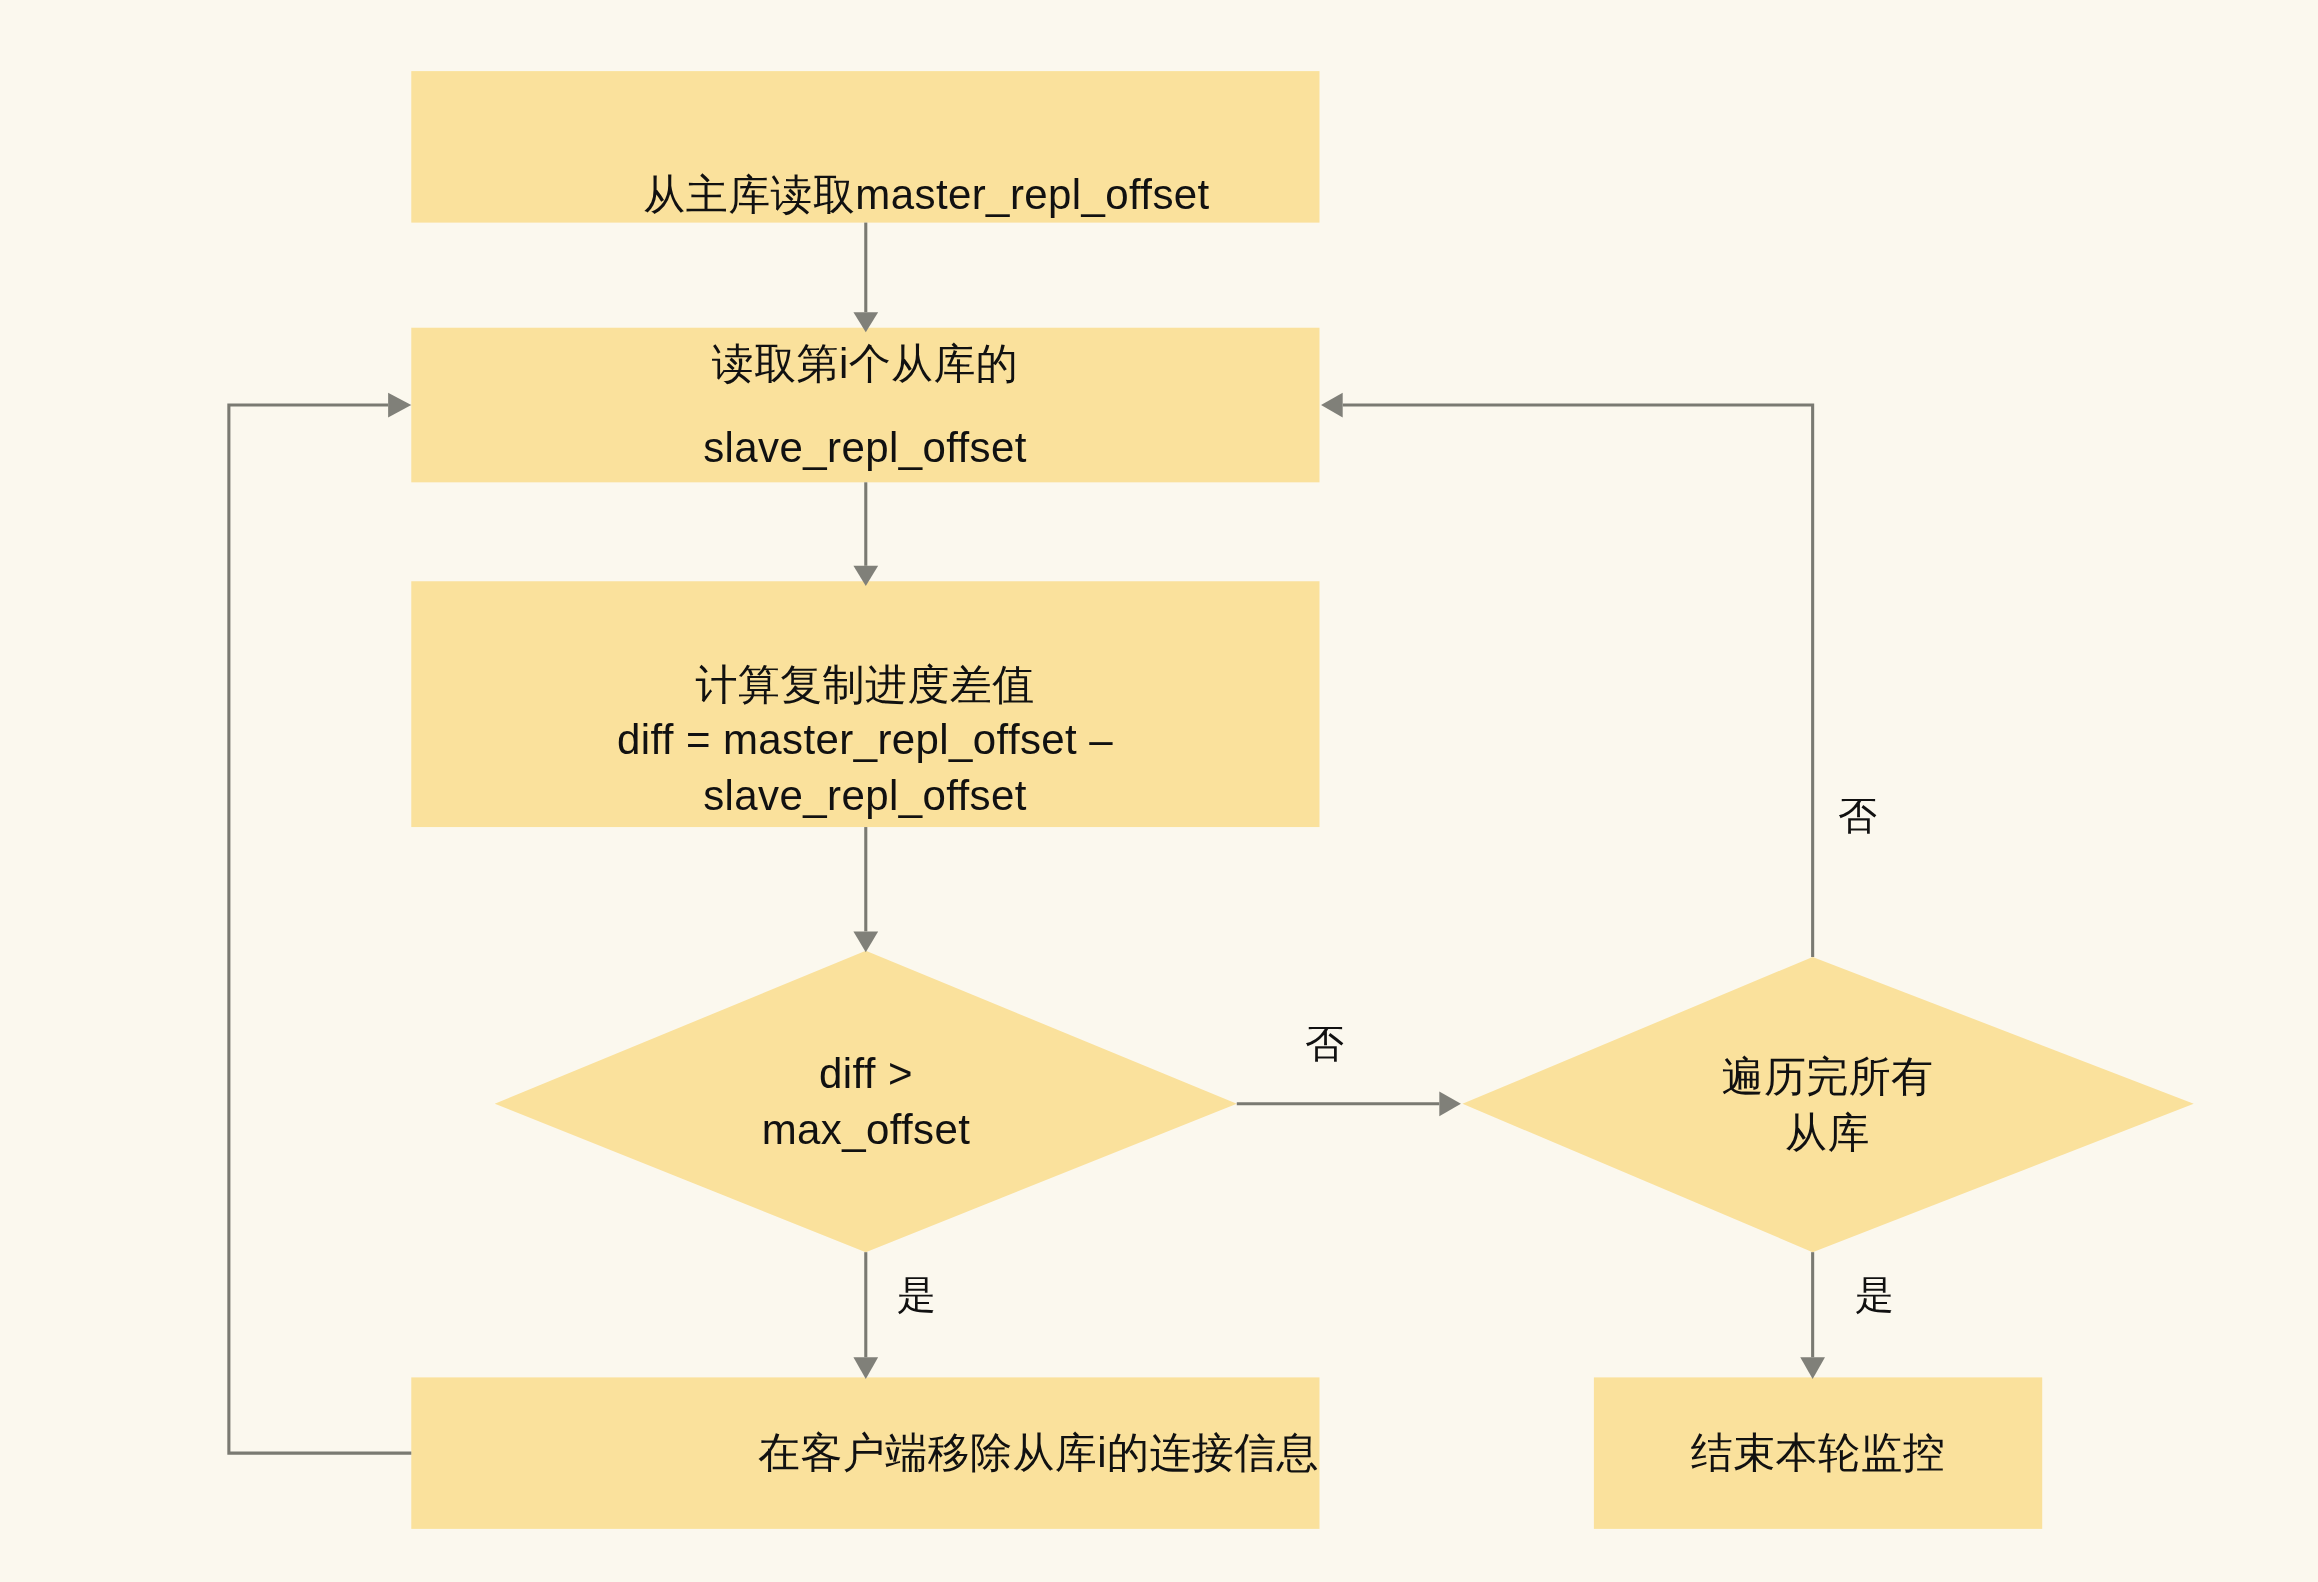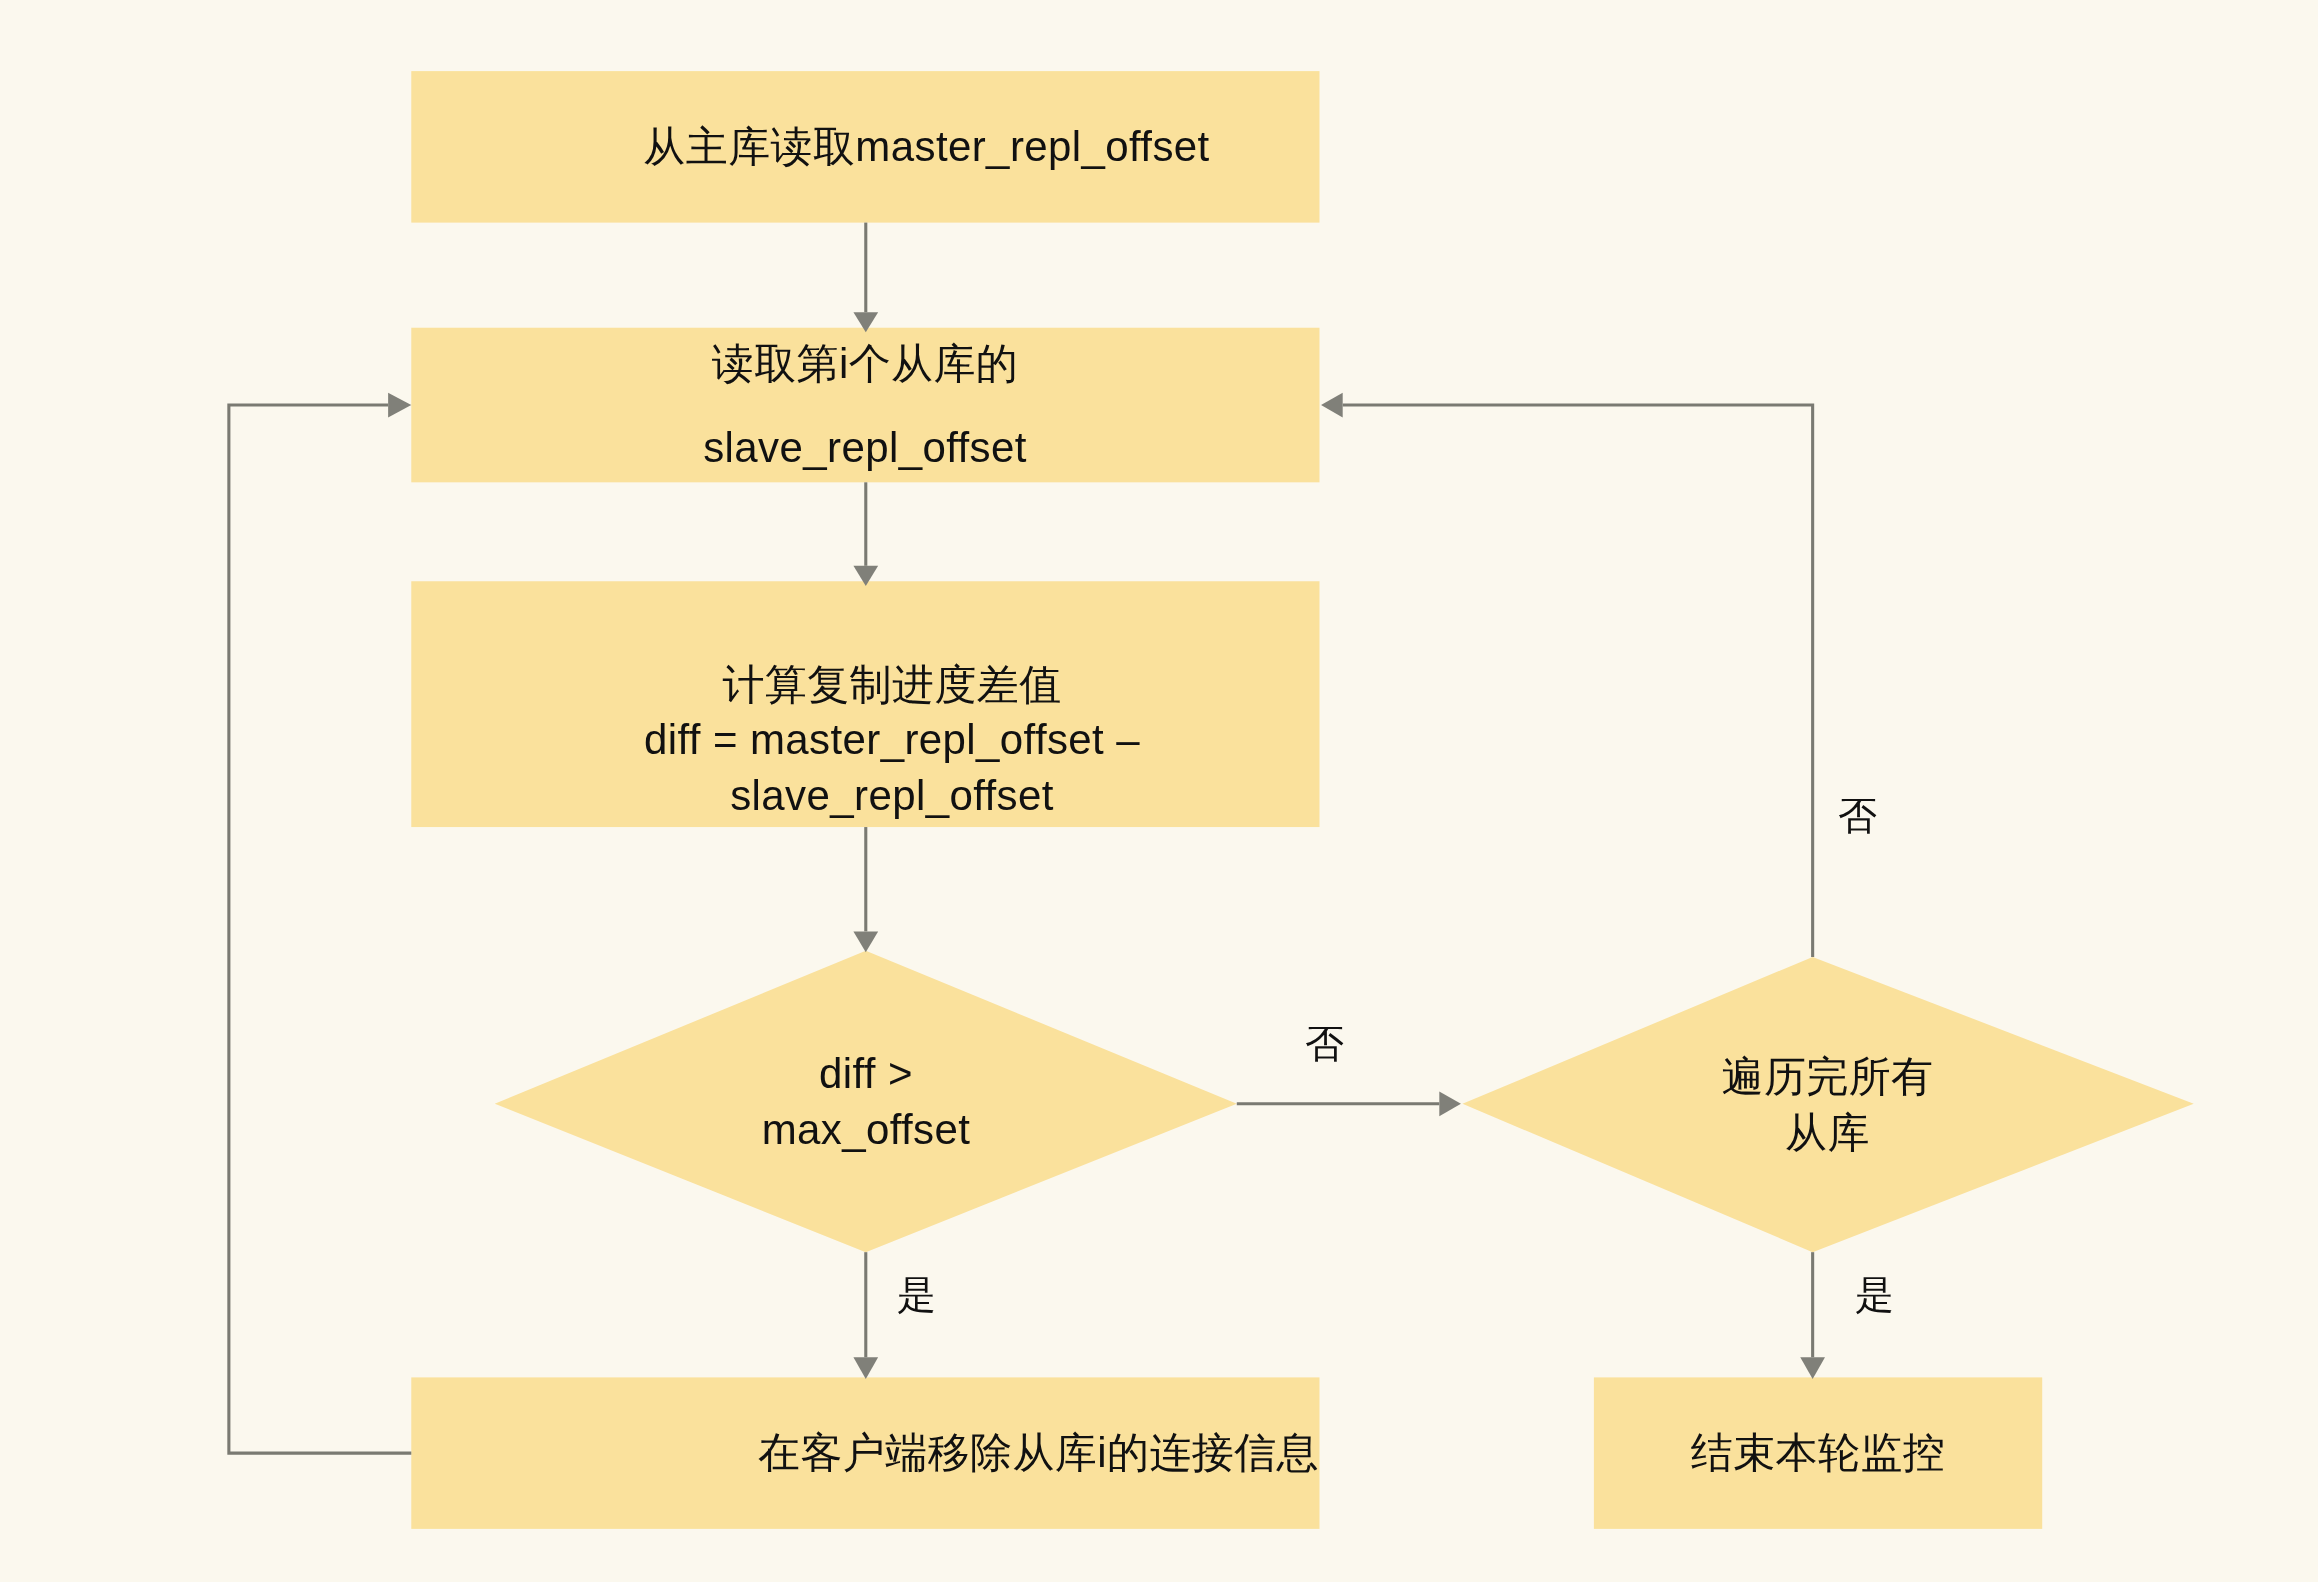--- a/index.html
+++ b/index.html
@@ -117,30 +117,30 @@
       <path class="edge-line" d="M2345,1620 L2345,1756"></path>
       <polygon class="arrow-head" points="2329,1756 2361,1756 2345,1784"></polygon>
     </g>
 
     <g>
       <path class="edge-line" d="M532,1880 L296,1880 L296,524 L502,524"></path>
       <polygon class="arrow-head" points="502,508 502,540 532,524"></polygon>
     </g>
   </svg>
 
-  <div class="node-label" style="left:411px; top:71px; width:1031px; height:151px;">
+  <div class="node-label" style="left:411px; top:71px; width:1031px; height:151px;justify-content:flex-end;">
     <span>从主库读取master_repl_offset</span>
   </div>
 
   <div class="node-label" style="left:411px; top:328px; width:908px; height:155px;gap:28px;">
     <span>读取第i个从库的</span>
     <span>slave_repl_offset</span>
   </div>
 
-  <div class="node-label" style="left:411px; top:581px; width:908px; height:318px;padding-left:27px;">
+  <div class="node-label" style="left:411px; top:581px; width:908px; height:318px;">
     <span>计算复制进度差值</span>
     <span>diff = master_repl_offset –</span>
     <span>slave_repl_offset</span>
   </div>
 
   <div class="node-label" style="left:495px; top:951px; width:742px; height:301px;">
     <span>diff &gt;</span>
     <span>max_offset</span>
   </div>
 

